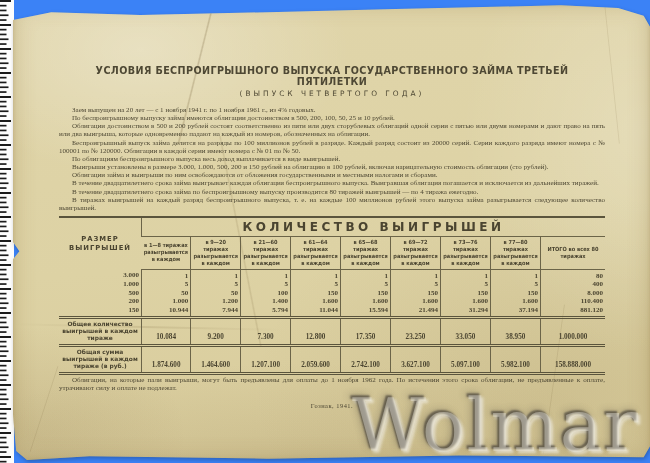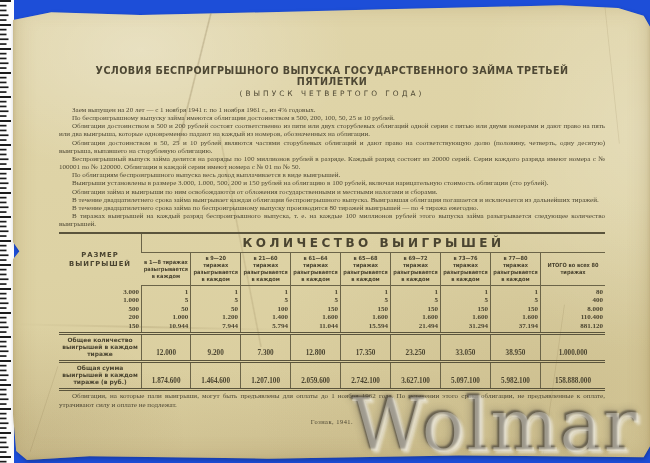--- a/index.html
+++ b/index.html
@@ -1,16 +1,16 @@
 <!DOCTYPE html>
 <html><head>
 <meta charset="utf-8">
 <style>
   html,body{margin:0;padding:0;}
-  #page{position:relative;width:650px;height:463px;background:#1d4ed8;overflow:hidden;
+  #page{position:relative;width:650px;height:463px;background:#3b82f6;overflow:hidden;
         font-family:"Liberation Serif",serif;}
   
   #ruler{position:absolute;left:0;top:0;width:14px;height:463px;background:#fdfdfd;}
   
   #paper-wrap{position:absolute;left:13px;top:4px;width:637px;height:456px;
       filter:drop-shadow(1px 2px 2px rgba(0,0,0,0.25));}
   #paper{position:relative;width:637px;height:456px;
       background:
         radial-gradient(ellipse 300px 180px at 20% 10%, rgba(255,255,255,0.28), transparent 70%),
         radial-gradient(ellipse 260px 320px at 99% 28%, rgba(255,255,255,0.20), transparent 70%),
@@ -100,21 +100,20 @@
 
       <div id="content">
 
         <div class="doc-title">УСЛОВИЯ БЕСПРОИГРЫШНОГО ВЫПУСКА ГОСУДАРСТВЕННОГО ЗАЙМА ТРЕТЬЕЙ ПЯТИЛЕТКИ</div>
         <div class="doc-subtitle">(ВЫПУСК ЧЕТВЕРТОГО ГОДА)</div>
 
         <div id="paragraphs">
           <p>Заем выпущен на 20 лет — с 1 ноября 1941 г. по 1 ноября 1961 г., из 4% годовых.</p>
           <p>По беспроигрышному выпуску займа имеются облигации достоинством в 500, 200, 100, 50, 25 и 10 рублей.</p>
           <p>Облигации достоинством в 500 и 200 рублей состоят соответственно из пяти или двух сторублевых облигаций одной серии с пятью или двумя номерами и дают право на пять или два выигрыша, которые одновременно падают на каждый из номеров, обозначенных на облигации.</p>
-          <p>Облигации достоинством в 50, 25 и 10 рублей являются частями сторублевых облигаций и дают право на соответствующую долю (половину, четверть, одну десятую) выигрыша, выпавшего на сторублевую облигацию.</p>
           <p>Беспроигрышный выпуск займа делится на разряды по 100 миллионов рублей в разряде. Каждый разряд состоит из 20000 серий. Серии каждого разряда имеют номера с № 100001 по № 120000. Облигации в каждой серии имеют номера с № 01 по № 50.</p>
           <p>По облигациям беспроигрышного выпуска весь доход выплачивается в виде выигрышей.</p>
           <p>Выигрыши установлены в размере 3.000, 1.000, 500, 200 и 150 рублей на облигацию в 100 рублей, включая нарицательную стоимость облигации (сто рублей).</p>
           <p>Облигации займа и выигрыши по ним освобождаются от обложения государственными и местными налогами и сборами.</p>
           <p>В течение двадцатилетнего срока займа выигрывает каждая облигация беспроигрышного выпуска. Выигравшая облигация погашается и исключается из дальнейших тиражей.</p>
           <p>В течение двадцатилетнего срока займа по беспроигрышному выпуску производится 80 тиражей выигрышей — по 4 тиража ежегодно.</p>
           <p>В тиражах выигрышей на каждый разряд беспроигрышного выпуска, т. е. на каждые 100 миллионов рублей этого выпуска займа разыгрывается следующее количество выигрышей.</p>
         </div>
 
         <table>
@@ -201,21 +200,21 @@
             <td>5.794</td>
             <td>11.044</td>
             <td>15.594</td>
             <td>21.494</td>
             <td>31.294</td>
             <td>37.194</td>
             <td>881.120</td>
           </tr>
           <tr class="row-total-count">
             <td class="sum-label">Общее количество выигрышей в каждом тираже</td>
-            <td class="sum-val">12.000</td>
+            <td class="sum-val">10.084</td>
             <td class="sum-val">9.200</td>
             <td class="sum-val">7.300</td>
             <td class="sum-val">12.800</td>
             <td class="sum-val">17.350</td>
             <td class="sum-val">23.250</td>
             <td class="sum-val">33.050</td>
             <td class="sum-val">38.950</td>
             <td class="sum-val">1.000.000</td>
           </tr>
           <tr class="row-total-sum">

